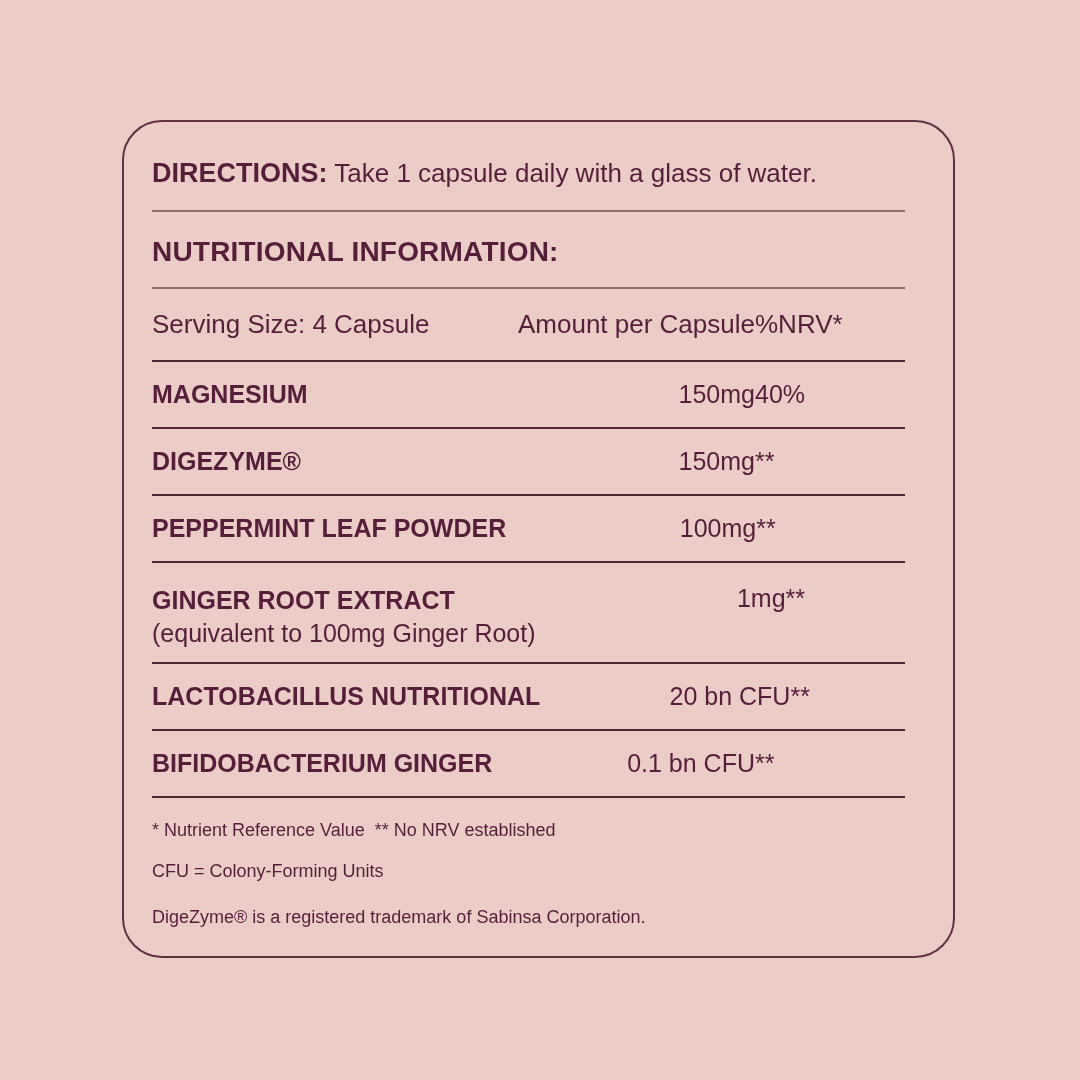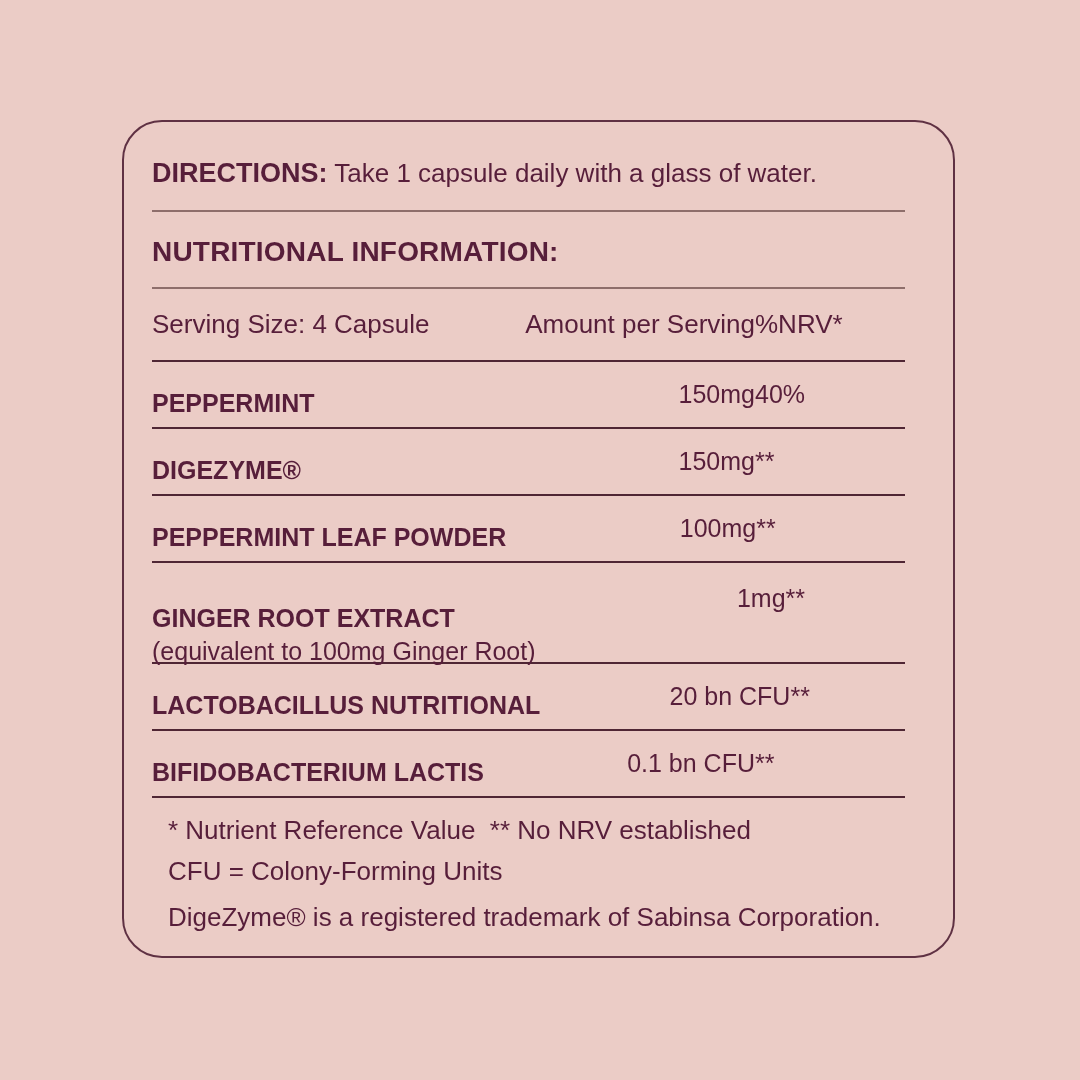--- a/index.html
+++ b/index.html
@@ -19,21 +19,21 @@
     position: absolute;
     left: 122px;
     top: 120px;
     width: 833px;
     height: 838px;
     border: 2px solid #5f3143;
     border-radius: 40px;
     box-sizing: border-box;
     padding: 34px 48px 0 28px;
   }
-  .b { font-weight: bold; margin-top: 18px; }
+  .b { font-weight: bold; }
   .directions {
     font-size: 26px;
     line-height: 34px;
     white-space: nowrap;
   }
   .directions .t { font-size: 27px; }
   .hr-soft {
     height: 2px;
     background: #8e6e6b;
     margin-top: 20px;
@@ -69,22 +69,21 @@
   .cell.amt { text-align: right; }
   .cell.nrv { text-align: left; }
   .cell.name { line-height: 33px; }
   .sub {
     font-weight: normal;
     font-size: 25px;
     line-height: 33px;
   }
   .footnotes {
     margin-top: 14px;
-    font-size: 26px;
-    margin-left: 16px;
+    font-size: 18px;
   }
   .fn {
     line-height: 36px;
     white-space: pre-wrap;
   }
   .fn2 { margin-top: 5px; }
   .fn3 { margin-top: 10px; }
 </style>
 </head>
 <body>
@@ -96,26 +95,26 @@
   </div>
 
   <div class="hr-soft"></div>
 
   <div class="section-title b">NUTRITIONAL INFORMATION:</div>
 
   <div class="hr-soft second"></div>
 
   <div class="trow header">
     <div class="cell name">Serving Size: 4 Capsule</div>
-    <div class="cell amt">Amount per Serving</div>
+    <div class="cell amt">Amount per Capsule</div>
     <div class="cell nrv">%NRV*</div>
   </div>
 
   <div class="trow std">
-    <div class="cell name b">PEPPERMINT</div>
+    <div class="cell name b">MAGNESIUM</div>
     <div class="cell amt">150mg</div>
     <div class="cell nrv">40%</div>
   </div>
 
   <div class="trow std">
     <div class="cell name b">DIGEZYME®</div>
     <div class="cell amt">150mg</div>
     <div class="cell nrv">**</div>
   </div>
 
@@ -134,21 +133,21 @@
     <div class="cell nrv">**</div>
   </div>
 
   <div class="trow std">
     <div class="cell name b">LACTOBACILLUS NUTRITIONAL</div>
     <div class="cell amt">20 bn CFU</div>
     <div class="cell nrv">**</div>
   </div>
 
   <div class="trow std">
-    <div class="cell name b">BIFIDOBACTERIUM LACTIS</div>
+    <div class="cell name b">BIFIDOBACTERIUM GINGER</div>
     <div class="cell amt">0.1 bn CFU</div>
     <div class="cell nrv">**</div>
   </div>
 
   <div class="footnotes">
     <div class="fn">* Nutrient Reference Value  ** No NRV established</div>
     <div class="fn fn2">CFU = Colony-Forming Units</div>
     <div class="fn fn3">DigeZyme® is a registered trademark of Sabinsa Corporation.</div>
   </div>
 

